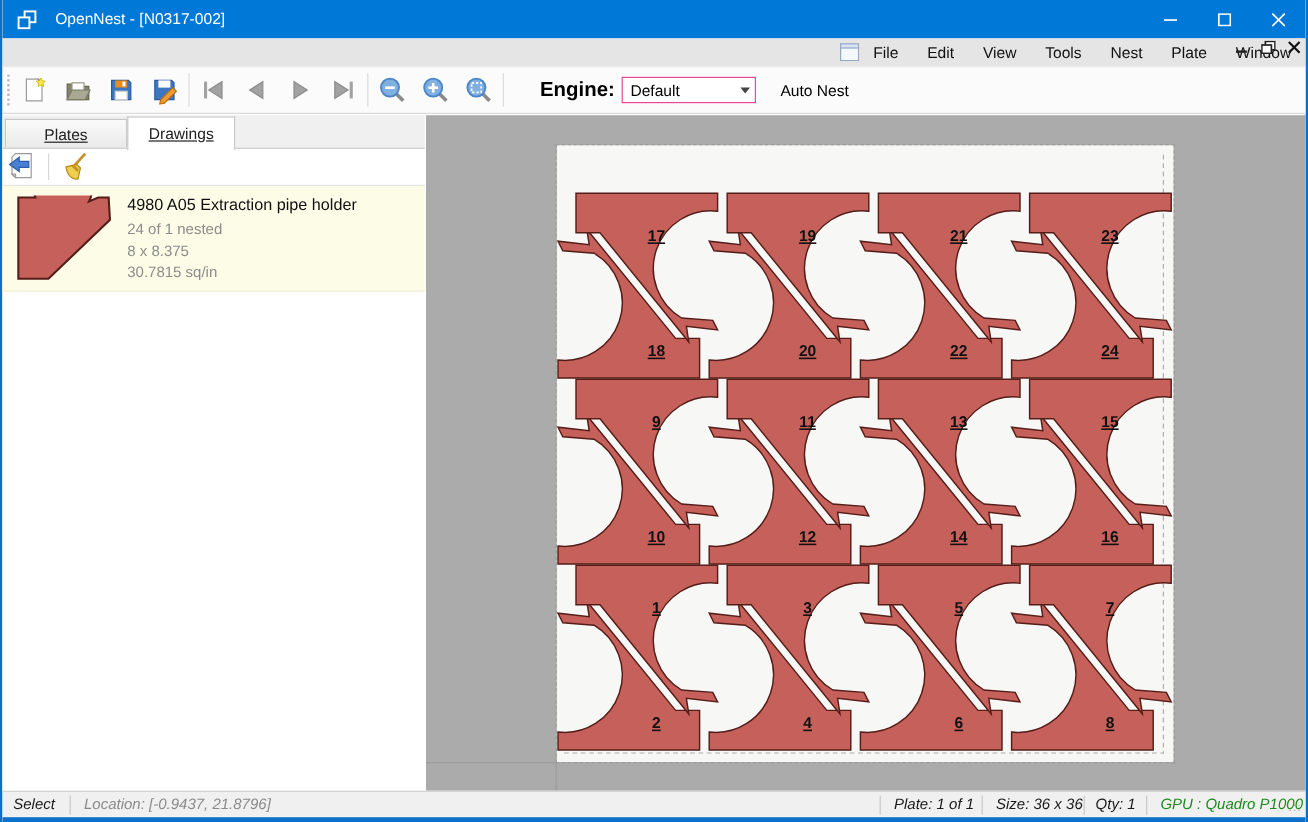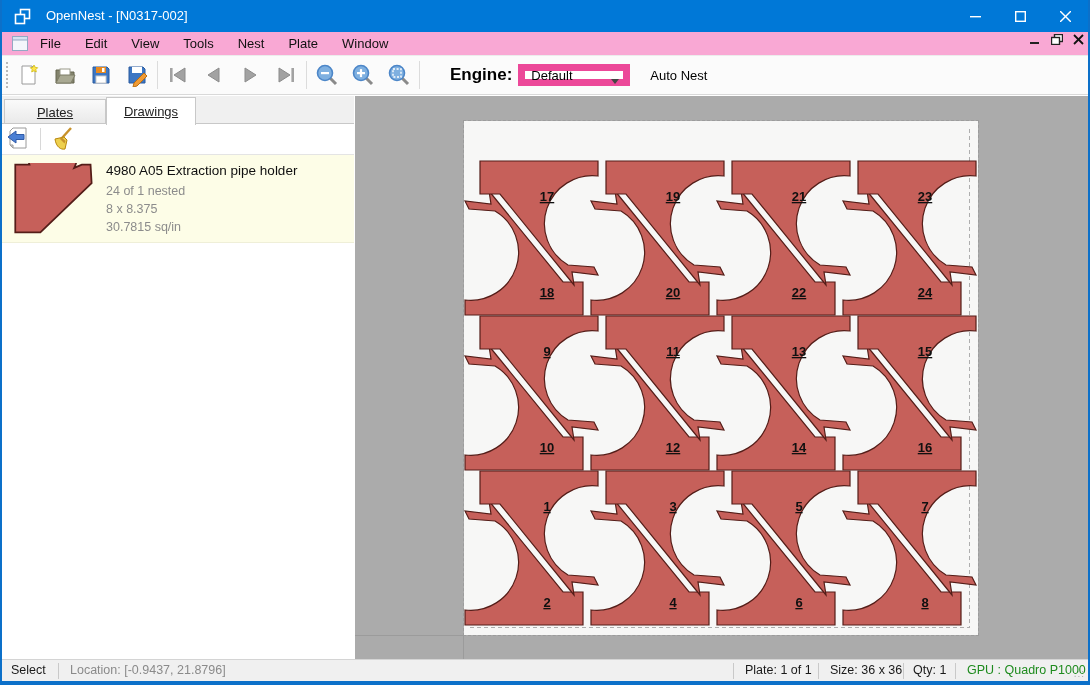--- a/index.html
+++ b/index.html
@@ -9,32 +9,32 @@
   .abs { position:absolute; }
 
   
   #titlebar { left:0; top:0; width:100%; height:32px; background:#0078d7; color:#fff;
               display:flex; align-items:center; }
   #title-text { font-size:13px; margin-left:8px; }
   .cap-btn { width:45px; height:32px; display:flex; align-items:center; justify-content:center; }
   #caption-controls { position:absolute; right:0; top:0; display:flex; }
 
   
-  #menubar { left:0; top:32px; width:100%; height:23px; background:#f9a8d4; display:flex; align-items:center; }
+  #menubar { left:0; top:32px; width:100%; height:23px; background:#e5e5e5; display:flex; align-items:center;justify-content:flex-end; }
   .menu-item { font-size:13px; color:#111; padding:3px 12px; }
   #mdi-controls { position:absolute; right:4px; top:34px; display:flex; gap:10px; align-items:center; }
 
   
   #toolbar { left:0; top:55px; width:100%; height:40px; background:#fbfbfb; border-top:1px solid #ececec;
              border-bottom:1px solid #d9d9d9; display:flex; align-items:center; }
   .tb-grip { width:5px; height:26px; margin-left:4px; border-left:2px dotted #b9b9b9; }
   .tb-btn { width:36px; height:32px; display:flex; align-items:center; justify-content:center; }
   .tb-sep { width:1px; height:28px; background:#dcdcdc; margin:0 2px; }
   #engine-label { font-weight:bold; font-size:17px; margin:0 6px 0 12px;padding-left:16px; }
-  #engine-combo { width:112px; height:22px; background:#fff; border:7px solid #ec4899; font-size:13px;
+  #engine-combo { width:112px; height:22px; background:#fff; border:1px solid #ec4899; font-size:13px;
                   display:flex; align-items:center; padding-left:6px; position:relative; }
   #engine-combo .dd { position:absolute; right:4px; top:8px; width:0; height:0;
                       border-left:4px solid transparent; border-right:4px solid transparent; border-top:5px solid #444; }
   #auto-nest-btn { font-size:13px; margin-left:14px; padding:4px 6px; }
 
   
   #left-panel { left:0; top:95px; width:352px; height:564px; background:#fff; }
   #tabstrip { position:absolute; left:0; top:1px; width:100%; height:27px; background:#f0f0f0; }
   .tab { position:absolute; top:3px; height:25px; font-size:13px; display:flex; align-items:center;
          justify-content:center; border:1px solid #c8c8c8; border-bottom:none; background:#f2f2f2; color:#222;text-decoration:underline; }
@@ -53,21 +53,21 @@
   #canvas { left:353px; top:96px; width:737px; height:563px; background:#ababab; overflow:hidden; }
   #plate { position:absolute; left:109px; top:25px; width:514px; height:514px; background:#f7f7f6;
            outline:1px dashed #9c9c9c; }
   .guide-h { position:absolute; left:0; top:539px; width:109px; height:1px; background:#9b9b9b; }
   .guide-v { position:absolute; left:108px; top:540px; width:1px; height:23px; background:#9b9b9b; }
 
   
   #statusbar { left:0; top:659px; width:100%; height:22px; background:#f0f0f0; border-top:1px solid #d4d4d4;
                font-size:12.5px; color:#1a1a1a; }
   .sb-sep { position:absolute; top:3px; width:1px; height:16px; background:#c9c9c9; }
-  .sb-text { position:absolute; top:3px; white-space:nowrap; }
+  .sb-text { position:absolute; top:3px; white-space:nowrap;font-style:italic; }
   #sb-location { color:#8a8a8a; }
   #sb-gpu { color:#1e8b1e; }
   #sb-grip { position:absolute; right:3px; top:8px; color:#aaa; font-size:10px; letter-spacing:1px; }
 
   #bottom-border { left:0; top:681px; width:100%; height:4px; background:#0c70c9; }
 
   svg text.pnum { font-family:"Liberation Sans",sans-serif; font-weight:bold; font-size:13px; fill:#101010;
                   text-anchor:middle; text-decoration:underline; }
 </style>
 </head>

